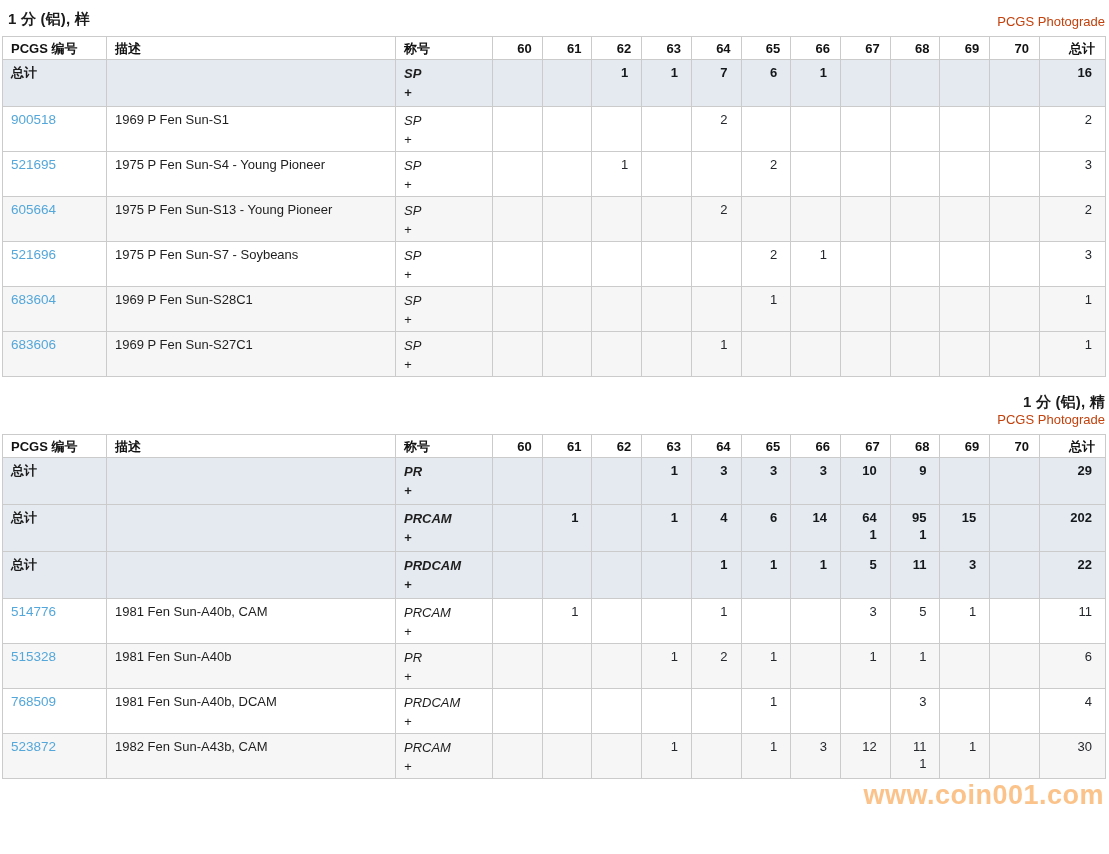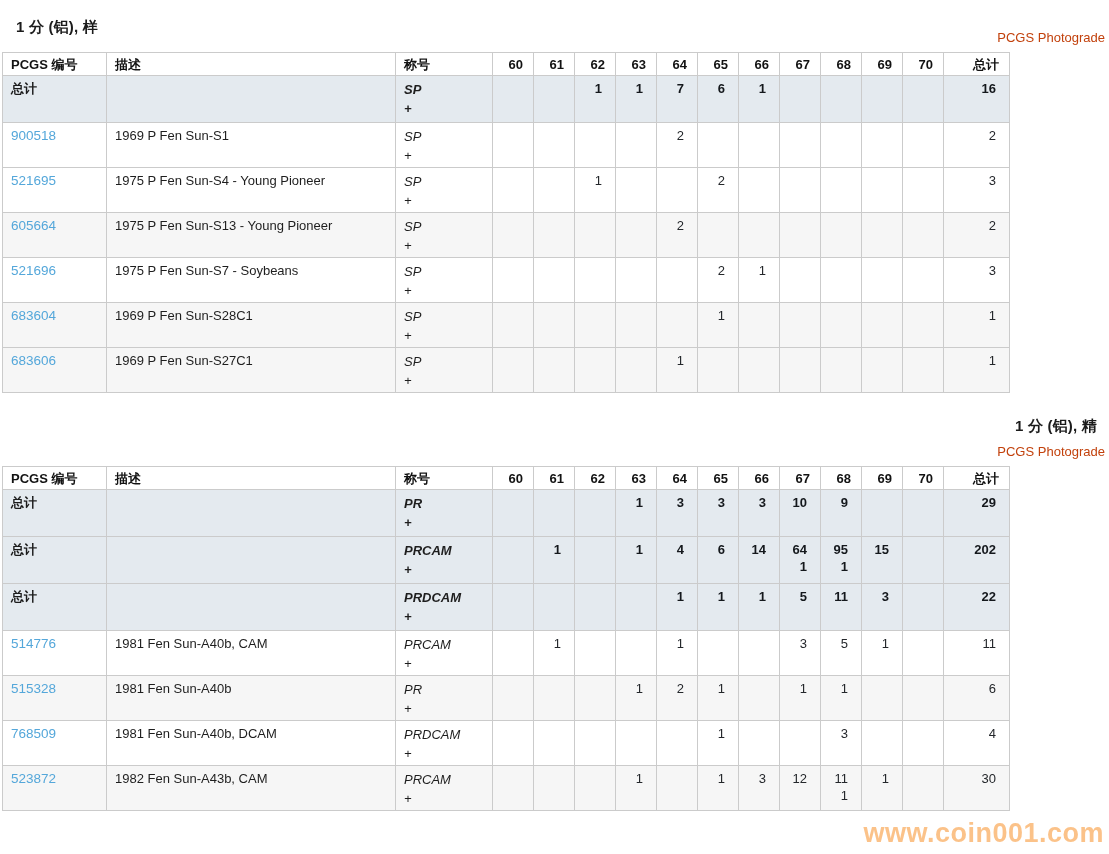--- a/index.html
+++ b/index.html
@@ -2,38 +2,38 @@
 <html><head>
 <meta charset="utf-8">
 <style>
   html,body{margin:0;padding:0;background:#fff;}
   body{width:1109px;height:854px;overflow:hidden;
        font-family:"Liberation Sans","DejaVu Sans",sans-serif;color:#1e1e1e;}
   .page{position:relative;width:1105px;padding:0 0 0 2px;}
   .section-head{display:flex;justify-content:space-between;align-items:flex-end;
        margin:0 2px 7px 6px;padding-top:10px;}
   .section-head.second{padding-top:16px;flex-direction:column;}
-  h2{margin:8px;font-size:15px;font-weight:bold;color:#1b1b1b;letter-spacing:.2px;}
+  h2{margin:0;font-size:15px;font-weight:bold;color:#1b1b1b;letter-spacing:.2px;}
   a.photograde{font-size:13px;color:#c2410c;text-decoration:none;}
-  table{border-collapse:collapse;table-layout:fixed;width:1008px;}
+  table{border-collapse:collapse;table-layout:fixed;width:1104px;}
   th,td{border:1px solid #cbcbcb;font-size:13px;vertical-align:top;
         padding:4px 8px 0 8px;line-height:17px;overflow:hidden;}
   thead tr{height:23px;}
   th{font-weight:bold;color:#121212;text-align:left;padding-top:3px;padding-bottom:2px;}
   th.num{text-align:right;padding-right:10px;}
   td.num{text-align:right;padding-right:13px;color:#24272b;}
   tbody tr{height:45px;}
   tr.summary{height:47px;background:#e4eaef;font-weight:bold;}
   tr.stripe{background:#f6f6f6;}
   td.lbl{font-weight:bold;color:#1b1b1b;}
   td.desig div{line-height:19px;font-style:italic;}
   a.idlink{color:#54a7da;text-decoration:none;font-size:13.5px;margin-top:24px;}
   td.total{font-weight:inherit;}
   tr.summary td.num{color:#14181c;}
-  .watermark{position:absolute;right:3px;top:818px;font-size:27px;font-weight:bold;
+  .watermark{position:absolute;right:3px;top:780px;font-size:27px;font-weight:bold;
        letter-spacing:.5px;color:rgba(248,153,58,0.60);white-space:nowrap;}
 </style>
 </head>
 <body>
 
 <div class="page">
 
   <div class="section-head">
     <h2>1 分 (铝), 样</h2>
     <a href="#" class="photograde">PCGS Photograde</a>

